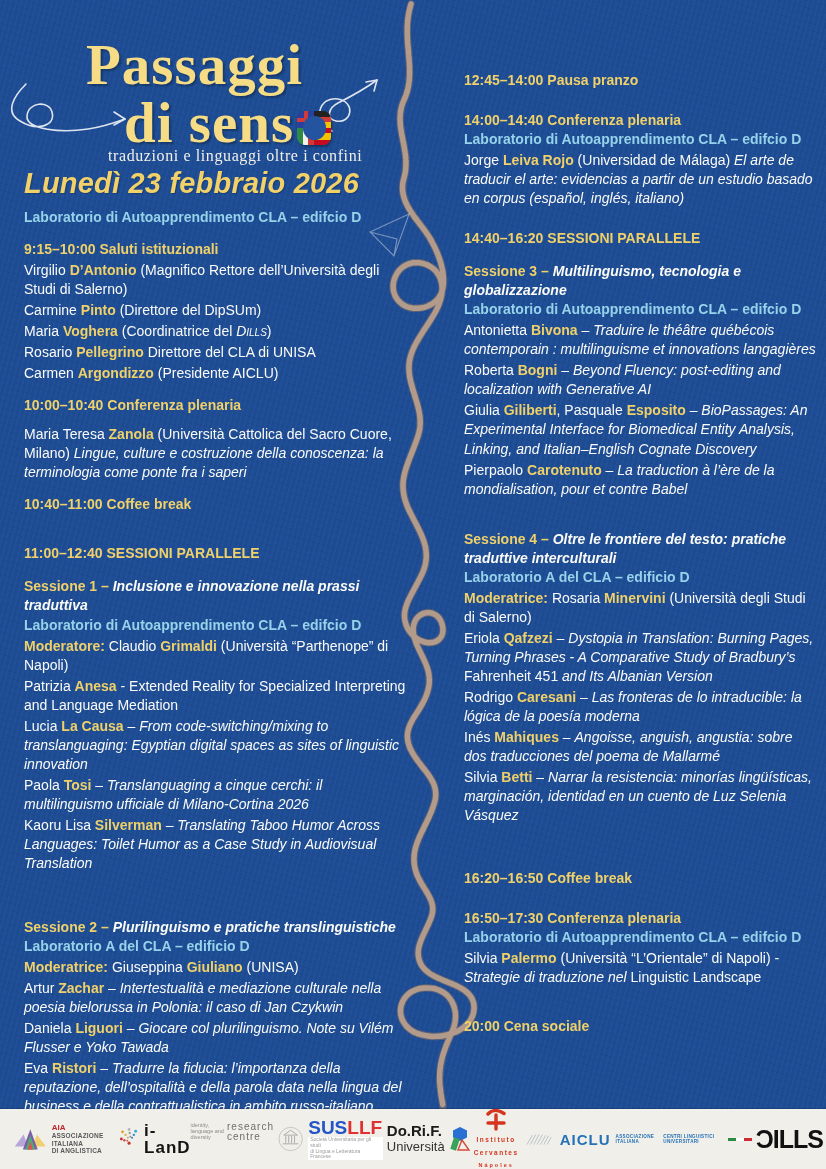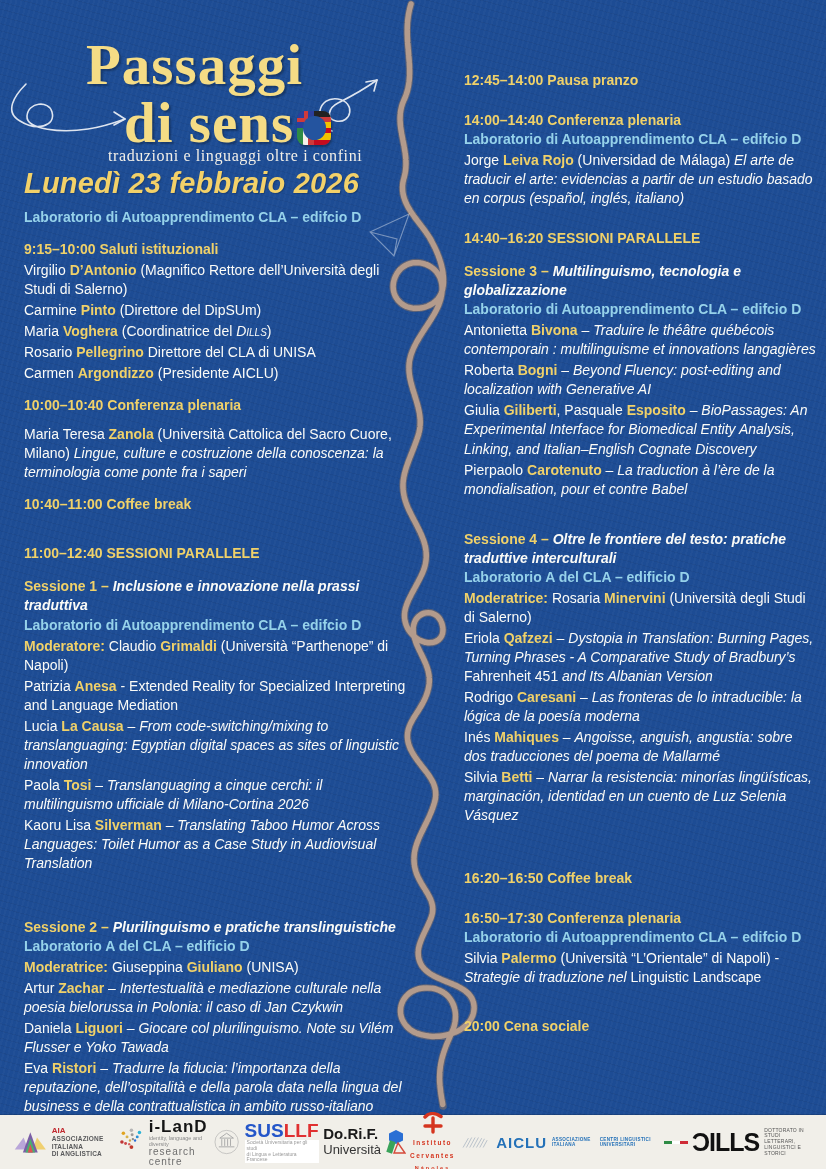--- a/index.html
+++ b/index.html
@@ -47,28 +47,28 @@
   .b-gap-s{height:8px;}.b-gap-m{height:17px;}.b-gap-l{height:31px;}
   .t-w{color:#fbfbf7;}
   .t-i{color:#fbfbf7;font-style:italic;}
   .t-bi{color:#fbfbf7;font-style:italic;font-weight:700;}
   .t-y{color:#f0d169;font-weight:700;}
   .t-c{color:#96d2ea;font-weight:700;}
   .t-sc{color:#fbfbf7;font-style:italic;font-variant:small-caps;}
   
   .rope-svg,.doodle-svg{position:absolute;left:0;top:0;pointer-events:none;}
   
-  .footer{position:absolute;left:0;bottom:0;width:826px;height:54px;background:#f1efe9;
+  .footer{position:absolute;left:0;bottom:0;width:826px;height:60px;background:#f1efe9;
     box-shadow:0 -1px 0 rgba(0,0,0,.15);display:flex;align-items:center;
     justify-content:space-between;padding:0 14px;box-sizing:border-box;gap:4px;}
   .logo{display:flex;align-items:center;gap:5px;}
   .logo-textcol{display:flex;flex-direction:column;line-height:1.15;}
   .aia-acronym{color:#c0272d;font-weight:700;font-size:8px;}
   .aia-line{font-size:6.5px;font-weight:700;color:#58595b;letter-spacing:.2px;}
-  .iland-wrap{display:flex;flex-direction:column;align-items:flex-start;position:relative;}
+  .iland-wrap{display:flex;flex-direction:row;align-items:flex-start;position:relative;}
   .iland-acronym{font-size:17px;font-weight:700;color:#141414;letter-spacing:1px;line-height:1;}
   .iland-line1{font-size:5.5px;color:#8a8a8a;}
   .iland-line2{font-size:10px;color:#6e6e6e;letter-spacing:1px;line-height:1;}
   .susllf-acro{font-size:19px;font-weight:800;line-height:1;}
   .susllf-blue{color:#2456c9;}.susllf-red{color:#e03030;}
   .susllf-line{font-size:5px;color:#9a9a9a;background:#fff;padding:0 2px;}
   .dorif-acro{font-size:15px;font-weight:800;color:#1a1a1a;line-height:1.1;}
   .dorif-line{font-size:13px;color:#333;}
   .cerv-wrap{display:flex;flex-direction:column;align-items:center;line-height:1.3;}
   .cerv-line{font-size:6.5px;font-weight:700;color:#d5351f;letter-spacing:1.5px;}

